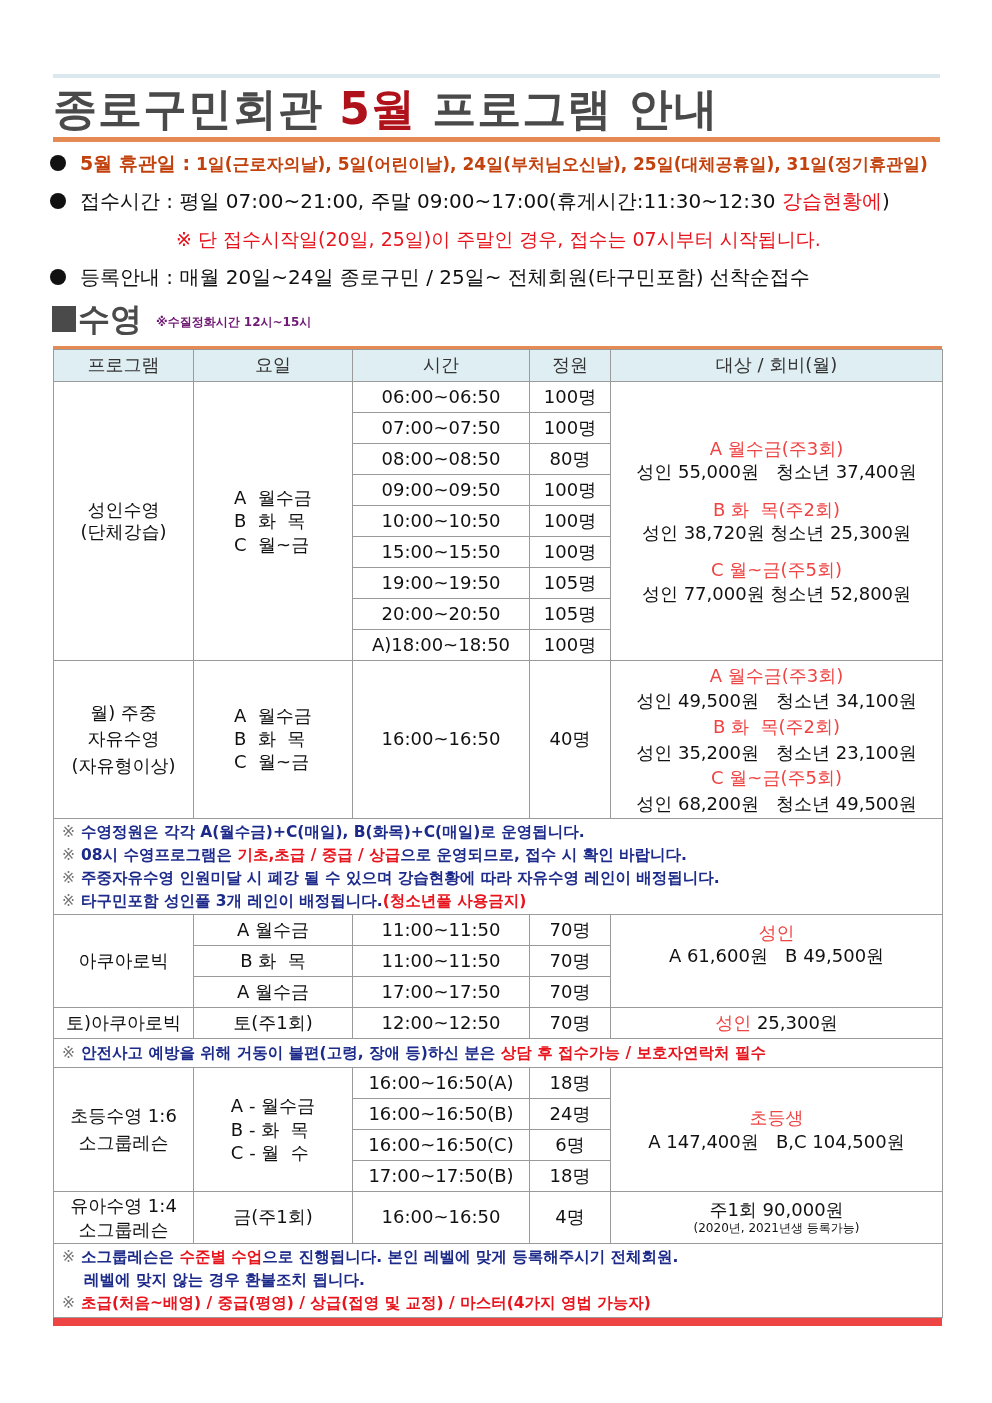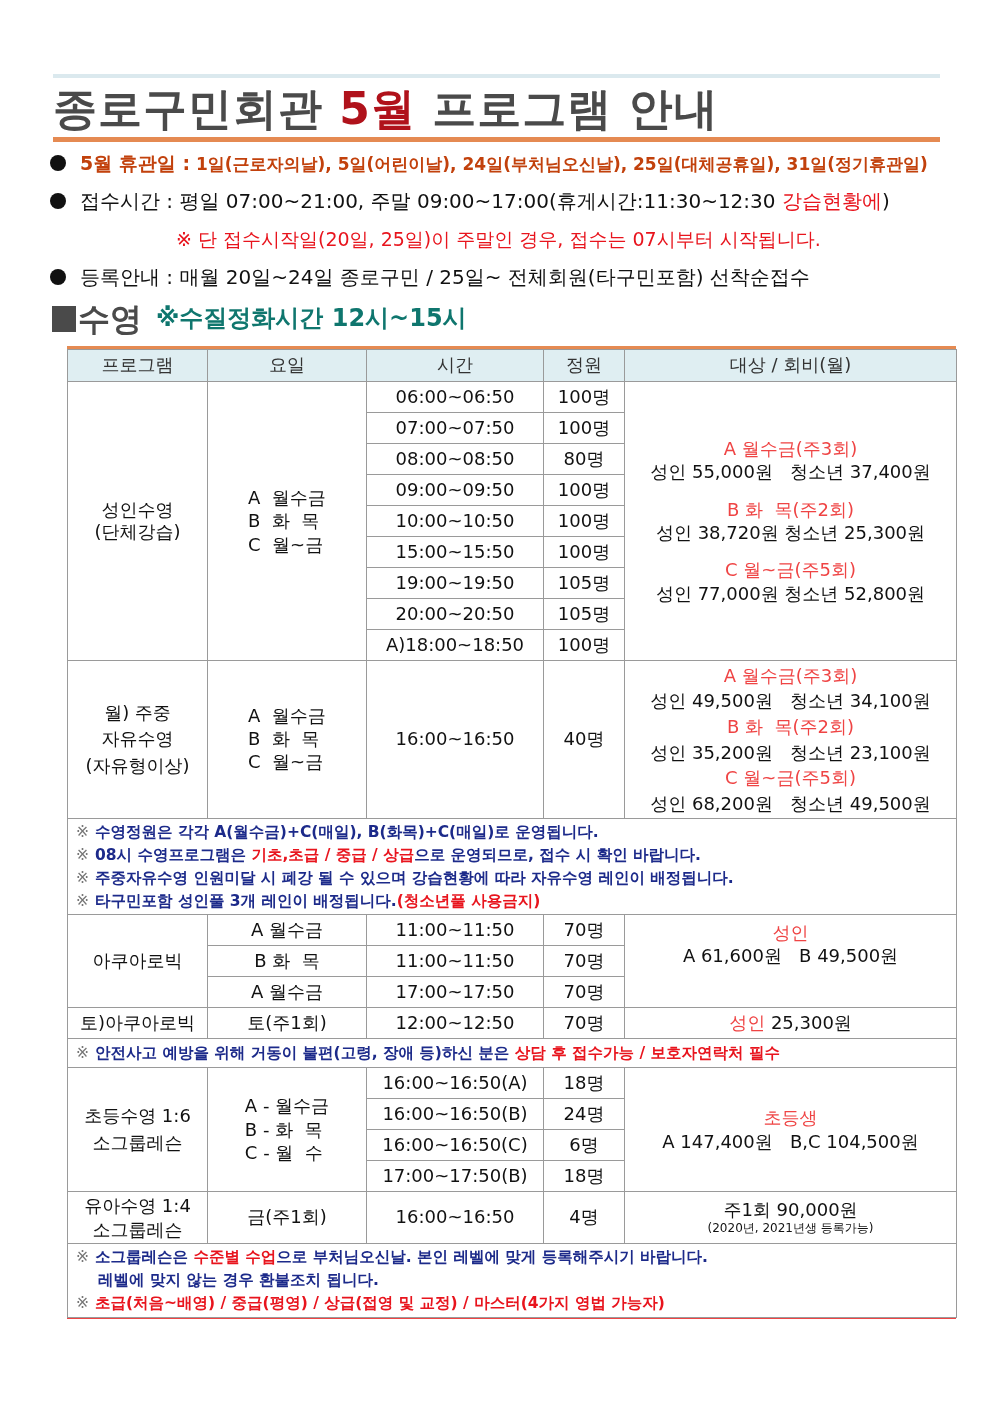--- a/index.html
+++ b/index.html
@@ -12,23 +12,23 @@
   .bullet-row { left: 50px; font-size: 19px; white-space: nowrap; }
   .dot { display: inline-block; width: 16px; height: 16px; border-radius: 50%; background: #111; margin-right: 14px; vertical-align: -1px; }
   .b1 { top: 151px; color: #c2410c; font-weight: bold; font-size: 17px; }
   .b1 .lbl { font-size: 19px; }
   .b2 { top: 188px; font-size: 20px; }
   .b2 .red { color: #e8141d; }
   .note-red { left: 176px; top: 227px; font-size: 19px; color: #e8141d; white-space: nowrap; }
   .b3 { top: 264px; font-size: 20px; }
   .section { left: 52px; top: 298px; font-size: 32px; font-weight: bold; color: #4a4a4a; white-space: nowrap; }
   .section .sq { display: inline-block; width: 24px; height: 26px; background: #4a4a4a; vertical-align: -2px; margin-right: 2px; }
-  .section .sub { font-size: 24px; color: #0f766e; margin-left: 14px; vertical-align: 4px; }
-
-  .tbl { left: 67px; top: 346px; width: 889px; border-top: 3px solid #e58a52; border-bottom: 1px solid #ef4444; }
+  .section .sub { font-size: 12px; color: #701a75; margin-left: 14px; vertical-align: 4px; }
+
+  .tbl { left: 53px; top: 346px; width: 889px; border-top: 3px solid #e58a52; border-bottom: 8px solid #ef4444; }
   table { border-collapse: collapse; width: 889px; table-layout: fixed; }
   td, th { border: 1px solid #9a9a9a; text-align: center; vertical-align: middle; font-size: 18px; font-weight: normal; line-height: 1.25; padding: 0; }
   th { background: #dfeef2; height: 32px; color: #333; }
   tr.r31 td { height: 31px; }
   .blue { color: #ef4444; }
   .red { color: #e8141d; }
   .note td { text-align: left; padding-left: 8px; font-size: 15.5px; font-weight: bold; color: #1c2a8a; height: 23px; line-height: 23px; }
   .note .kome { color: #777; font-weight: normal; margin-right: 6px; }
   .note .r { color: #e8141d; }
   .note .indent { padding-left: 22px; }
@@ -256,20 +256,20 @@
     <td>16:00~16:50</td>
     <td>4명</td>
     <td style="line-height:1.3">
       <div>주1회 90,000원</div>
       <div style="font-size:12px">(2020년, 2021년생 등록가능)</div>
     </td>
   </tr>
 
   <tr class="note">
     <td colspan="5" style="padding-top:2px;padding-bottom:2px;">
-      <div><span class="kome">※</span><span>소그룹레슨은</span> <span class="r">수준별 수업</span><span>으로 부처님오신날. 본인 레벨에 맞게 등록해주시기 바랍니다.</span></div>
+      <div><span class="kome">※</span><span>소그룹레슨은</span> <span class="r">수준별 수업</span><span>으로 진행됩니다. 본인 레벨에 맞게 등록해주시기 전체회원.</span></div>
       <div class="indent">레벨에 맞지 않는 경우 환불조치 됩니다.</div>
       <div><span class="kome">※</span><span class="r">초급(처음~배영) / 중급(평영) / 상급(접영 및 교정) / 마스터(4가지 영법 가능자)</span></div>
     </td>
   </tr>
 </tbody>
     </table>
 </div>
 
 </body></html>

